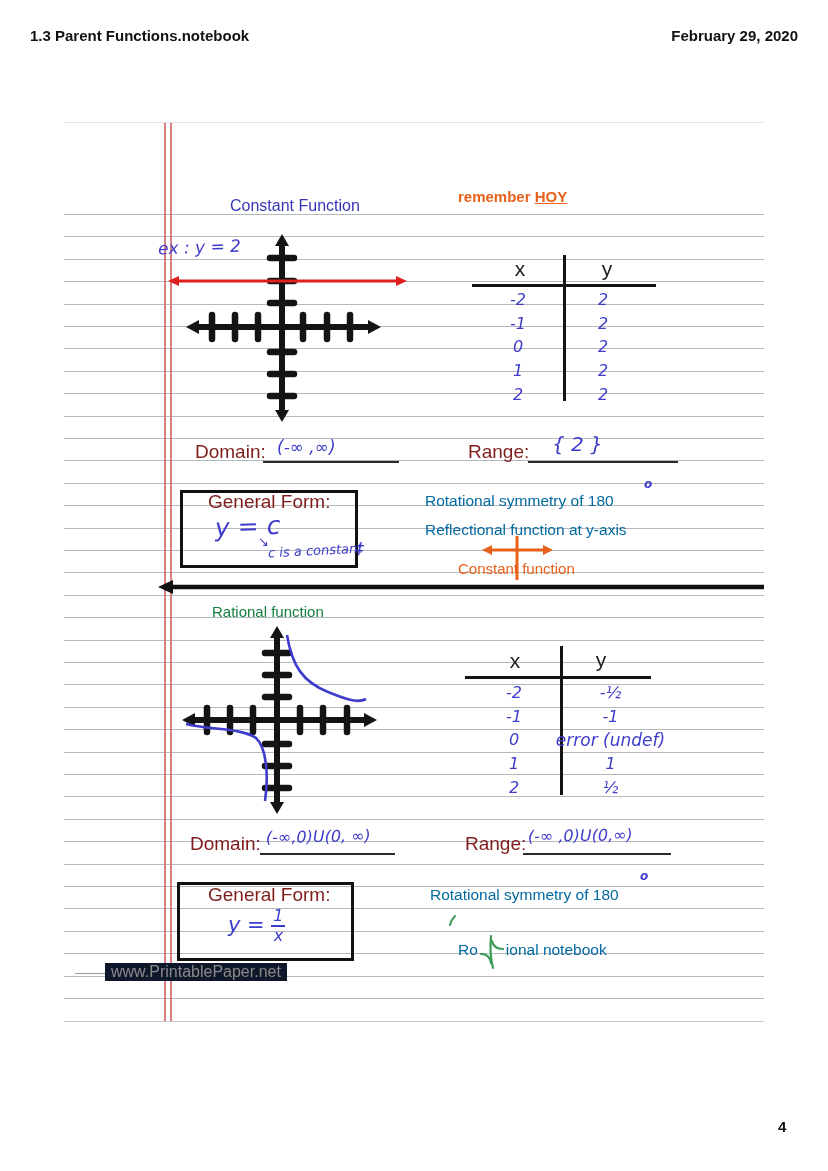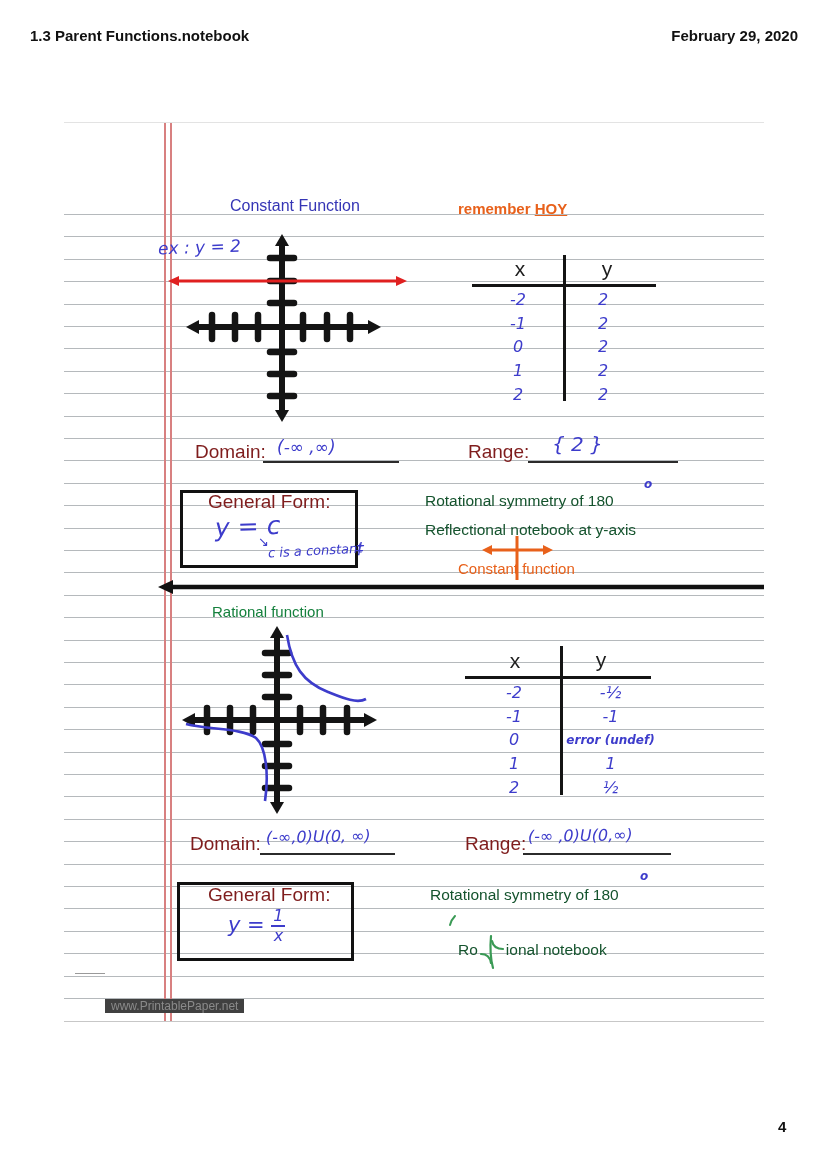--- a/index.html
+++ b/index.html
@@ -11,31 +11,31 @@
   .hdr{font-size:15px;font-weight:bold;color:#111;}
 
   
   .paper{position:absolute;left:64px;top:122px;width:700px;height:898px;background:#fff;
          border-top:1px solid #e3e3e3;border-bottom:1px solid #c7c7c7;}
   .rules{position:absolute;left:0;top:91px;width:100%;height:806px;
          background:repeating-linear-gradient(to bottom,#b5b9bc 0 1px,transparent 1px 22.4px);}
   .redline{position:absolute;top:0;height:898px;width:1.5px;background:#d88080;}
 
   
-  .print-blue{color:#14532d;font-size:15.5px;}
+  .print-blue{color:#0369a1;font-size:15.5px;}
   .title-blue{color:#3535b5;font-size:16px;}
   .orange-txt{color:#e8611b;font-size:15px;font-weight:bold;}
   .orange-plain{color:#e8611b;font-size:15px;}
   .red-txt{color:#15803d;font-size:15px;}
   .black-label{color:#7f1d1d;font-size:19px;}
   .thead{color:#1d1d1d;font-size:21px;}
   .hw{font-family:"DejaVu Sans", sans-serif;font-style:italic;color:#3d3ccb;}
   .hw-sm{font-size:13px;}
   .uline{height:2px;background:#2b2b2b;}
-  .gray-mark{color:#8a8a8a;font-size:12px;background:#404040;padding:0 6px;margin-top:36px;}
+  .gray-mark{color:#8a8a8a;font-size:16px;background:#0f172a;padding:0 6px;}
 
   
   .tcol{display:flex;flex-direction:column;}
   .trow{height:23.6px;display:flex;align-items:center;justify-content:center;
         font-size:16px;white-space:nowrap;}
 
   .gf-box{border:3px solid #111;background:transparent;}
 
   .frac{display:inline-flex;flex-direction:column;align-items:center;vertical-align:middle;line-height:1;}
   .frac .bar{width:14px;height:2px;background:#3d3ccb;margin:1px 0;}
@@ -53,21 +53,21 @@
   <div class="abs hdr" style="right:30px;top:27px;">February 29, 2020</div>
 
   <div class="paper">
     <div class="rules"></div>
     <div class="redline" style="left:100px;"></div>
     <div class="redline" style="left:106px;"></div>
   </div>
 
   <div class="abs title-blue" style="left:230px;top:197px;">Constant Function</div>
 
-  <div class="abs orange-txt" style="left:458px;top:200px;">
+  <div class="abs orange-txt" style="left:458px;top:188px;">
     <span>remember </span><span style="text-decoration:underline;">HOY</span>
   </div>
 
   <div class="abs hw" style="left:158px;top:237px;font-size:17px;transform:rotate(-2deg);">ex : y = 2</div>
 
   <svg class="abs" style="left:165px;top:232px;" width="245" height="192" viewBox="0 0 245 192">
 
     <line x1="117" y1="12" x2="117" y2="180" stroke="#141414" stroke-width="6"></line>
     <polygon points="110,14 124,14 117,2" fill="#141414"></polygon>
     <polygon points="110,178 124,178 117,190" fill="#141414"></polygon>
@@ -125,21 +125,21 @@
 
   <div class="abs gf-box" style="left:180px;top:490px;width:172px;height:72px;"></div>
   <div class="abs black-label" style="left:208px;top:491px;">General Form:</div>
   <div class="abs hw" style="left:215px;top:512px;font-size:25px;transform:rotate(-2deg);">y = c</div>
   <div class="abs hw hw-sm" style="left:258px;top:534px;">↘</div>
   <div class="abs hw hw-sm" style="left:268px;top:543px;transform:rotate(-3deg);white-space:nowrap;">c is a constant</div>
   <div class="abs hw" style="left:356px;top:539px;font-size:16px;">‡</div>
 
   <div class="abs print-blue" style="left:425px;top:492px;">Rotational symmetry of 180</div>
   <div class="abs degree" style="left:644px;top:477px;">o</div>
-  <div class="abs print-blue" style="left:425px;top:521px;">Reflectional notebook at y-axis</div>
+  <div class="abs print-blue" style="left:425px;top:521px;">Reflectional function at y-axis</div>
 
   <svg class="abs" style="left:480px;top:534px;z-index:3;" width="80" height="48" viewBox="0 0 80 48">
     <line x1="9" y1="16" x2="66" y2="16" stroke="#e8611b" stroke-width="3"></line>
     <polygon points="12,11 12,21 2,16" fill="#e8611b"></polygon>
     <polygon points="63,11 63,21 73,16" fill="#e8611b"></polygon>
     <line x1="37" y1="2" x2="37" y2="46" stroke="#e8611b" stroke-width="3"></line>
   </svg>
   <div class="abs orange-plain" style="left:458px;top:560px;">Constant function</div>
 
   <svg class="abs" style="left:156px;top:579px;" width="612" height="16" viewBox="0 0 612 16">
@@ -183,21 +183,21 @@
   <div class="abs tcol hw" style="left:472px;top:681px;width:84px;">
     <div class="trow">-2</div>
     <div class="trow">-1</div>
     <div class="trow">0</div>
     <div class="trow">1</div>
     <div class="trow">2</div>
   </div>
   <div class="abs tcol hw" style="left:563px;top:681px;width:95px;font-size:15px;">
     <div class="trow">-½</div>
     <div class="trow">-1</div>
-    <div class="trow" style="font-size:12px;font-weight:bold;">error (undef)</div>
+    <div class="trow" style="font-size:17px;">error (undef)</div>
     <div class="trow">1</div>
     <div class="trow">½</div>
   </div>
 
   <div class="abs black-label" style="left:190px;top:833px;">Domain:</div>
   <div class="abs uline" style="left:260px;top:853px;width:135px;"></div>
   <div class="abs hw" style="left:266px;top:827px;font-size:16px;transform:rotate(-1deg);">(-∞,0)U(0, ∞)</div>
   <div class="abs black-label" style="left:465px;top:833px;">Range:</div>
   <div class="abs uline" style="left:523px;top:853px;width:148px;"></div>
   <div class="abs hw" style="left:528px;top:826px;font-size:16px;transform:rotate(-1deg);">(-∞ ,0)U(0,∞)</div>

